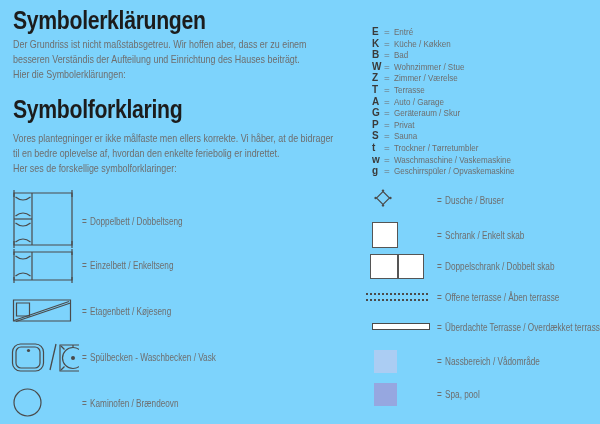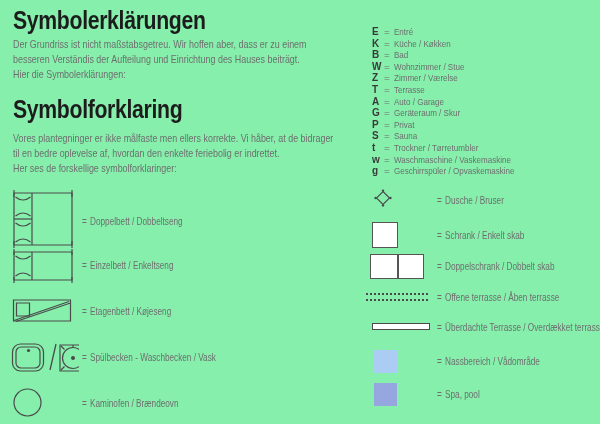--- a/index.html
+++ b/index.html
@@ -1,16 +1,16 @@
 <!DOCTYPE html>
 <html><head>
 <meta charset="utf-8">
 <style>
   html,body{margin:0;padding:0;background:#fff;}
-  .page{position:relative;width:600px;height:424px;background:#86efac;overflow:hidden;
+  .page{position:relative;width:600px;height:424px;background:#7dd3fc;overflow:hidden;
         font-family:"Liberation Sans",sans-serif;color:#6e6e6e;}
   .htitle{position:absolute;margin:0;font-size:25px;font-weight:700;color:#1c1c1c;
           letter-spacing:-0.4px;transform:scaleX(.85);transform-origin:0 0;white-space:nowrap;}
   .t-de{left:13px;top:6px;}
   .t-da{left:13px;top:95px;}
   .intro{position:absolute;margin:0;font-size:10.5px;line-height:15px;color:#6e6e6e;
          white-space:pre-line;transform:scaleX(.85);transform-origin:0 0;}
   .p-de{left:13px;top:37px;}
   .p-da{left:13px;top:131px;}
 

